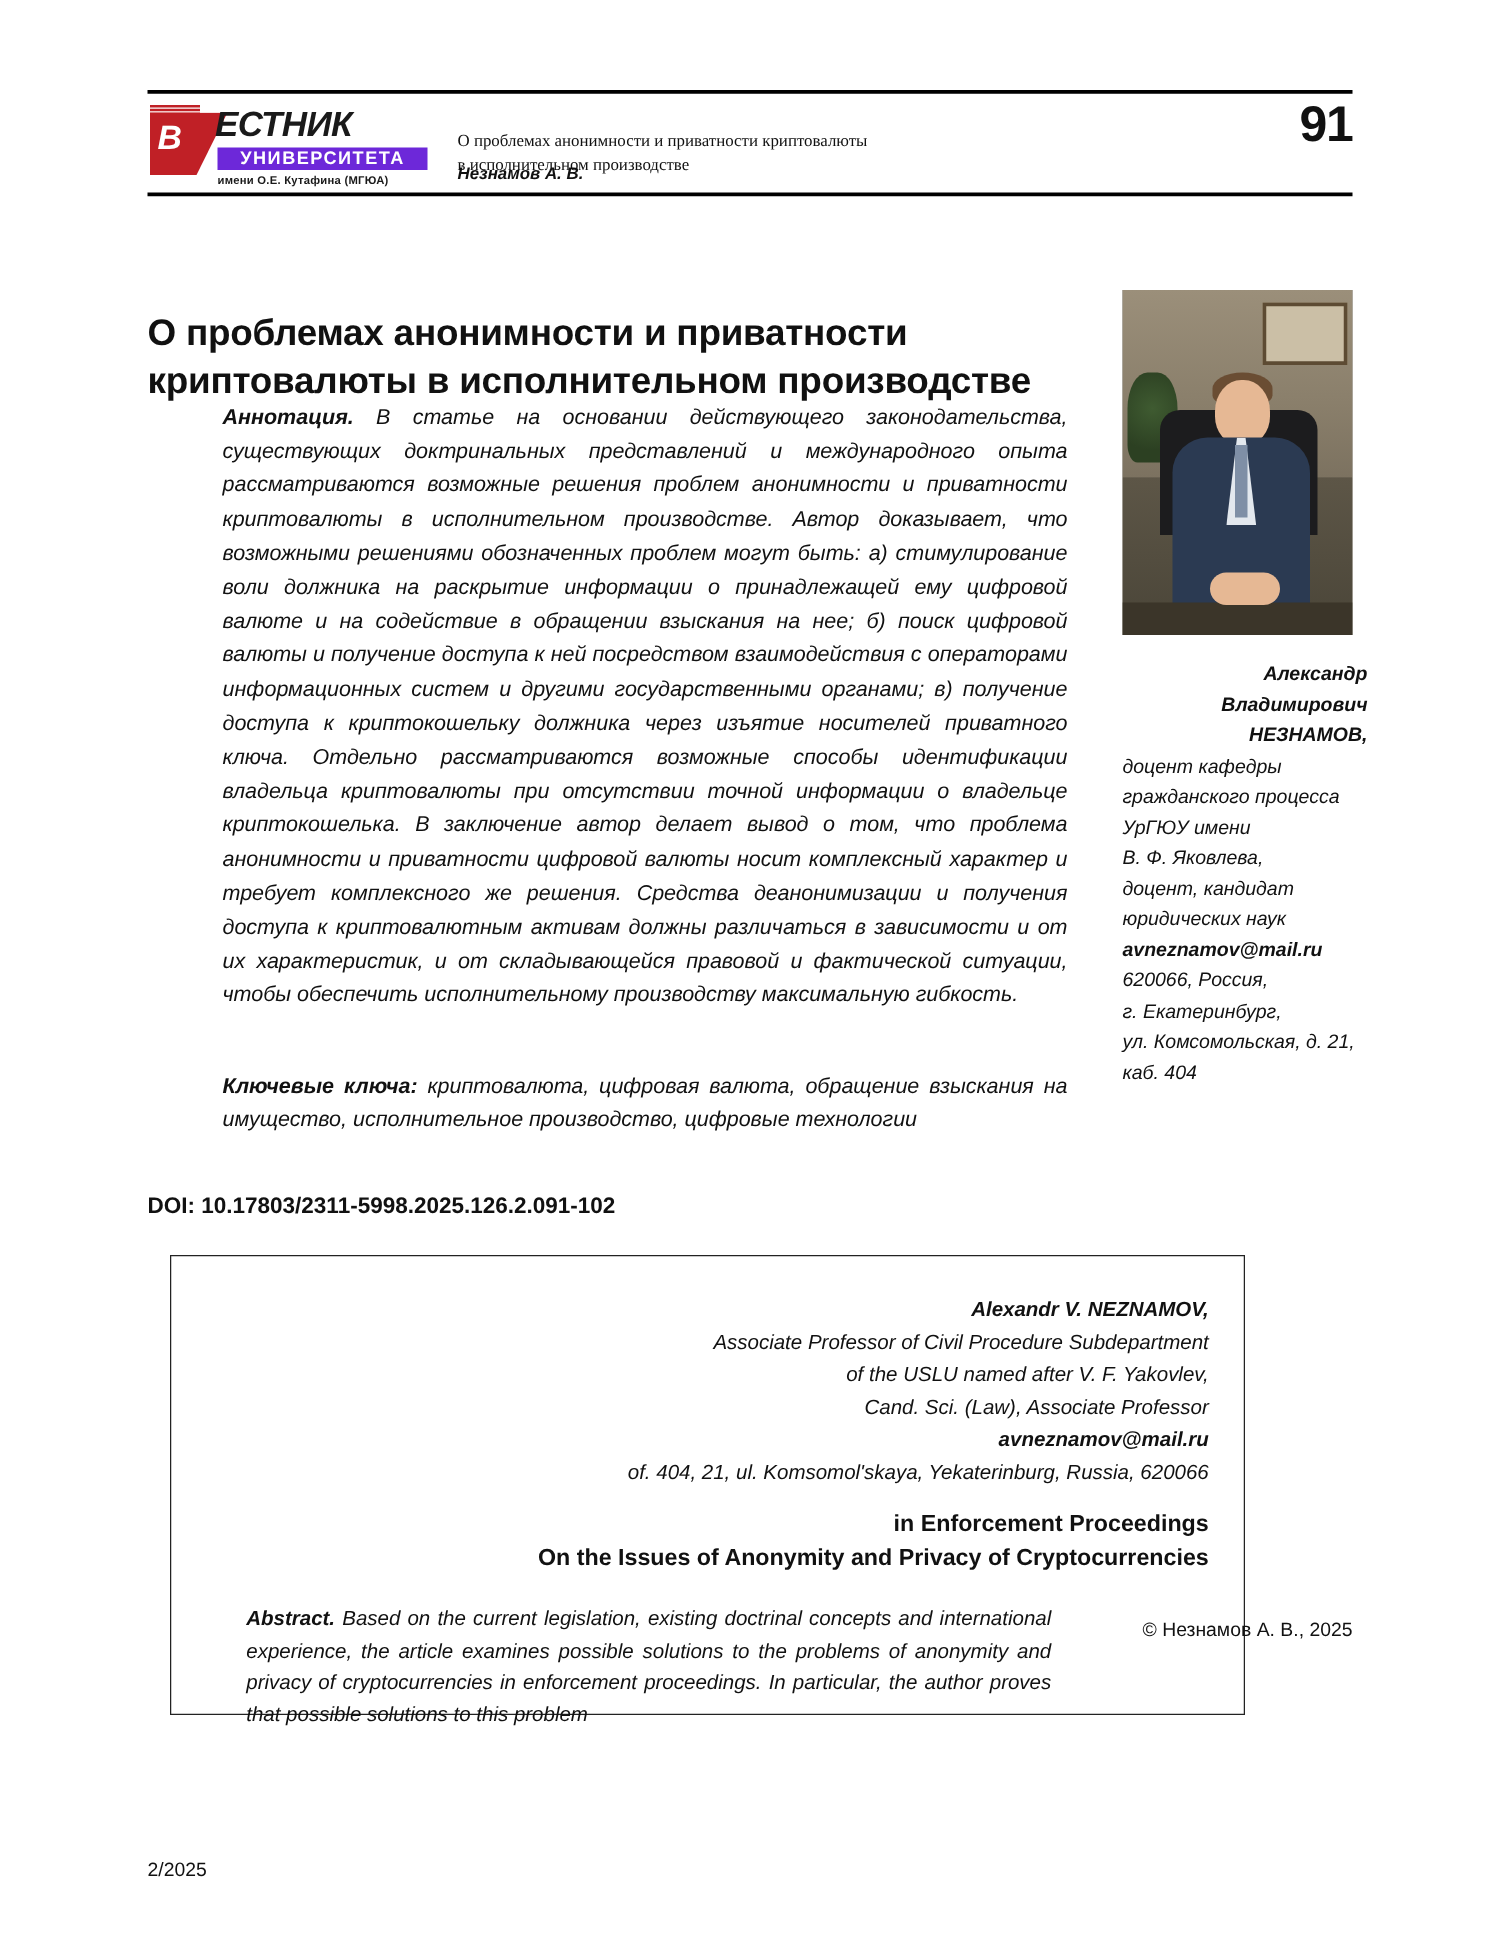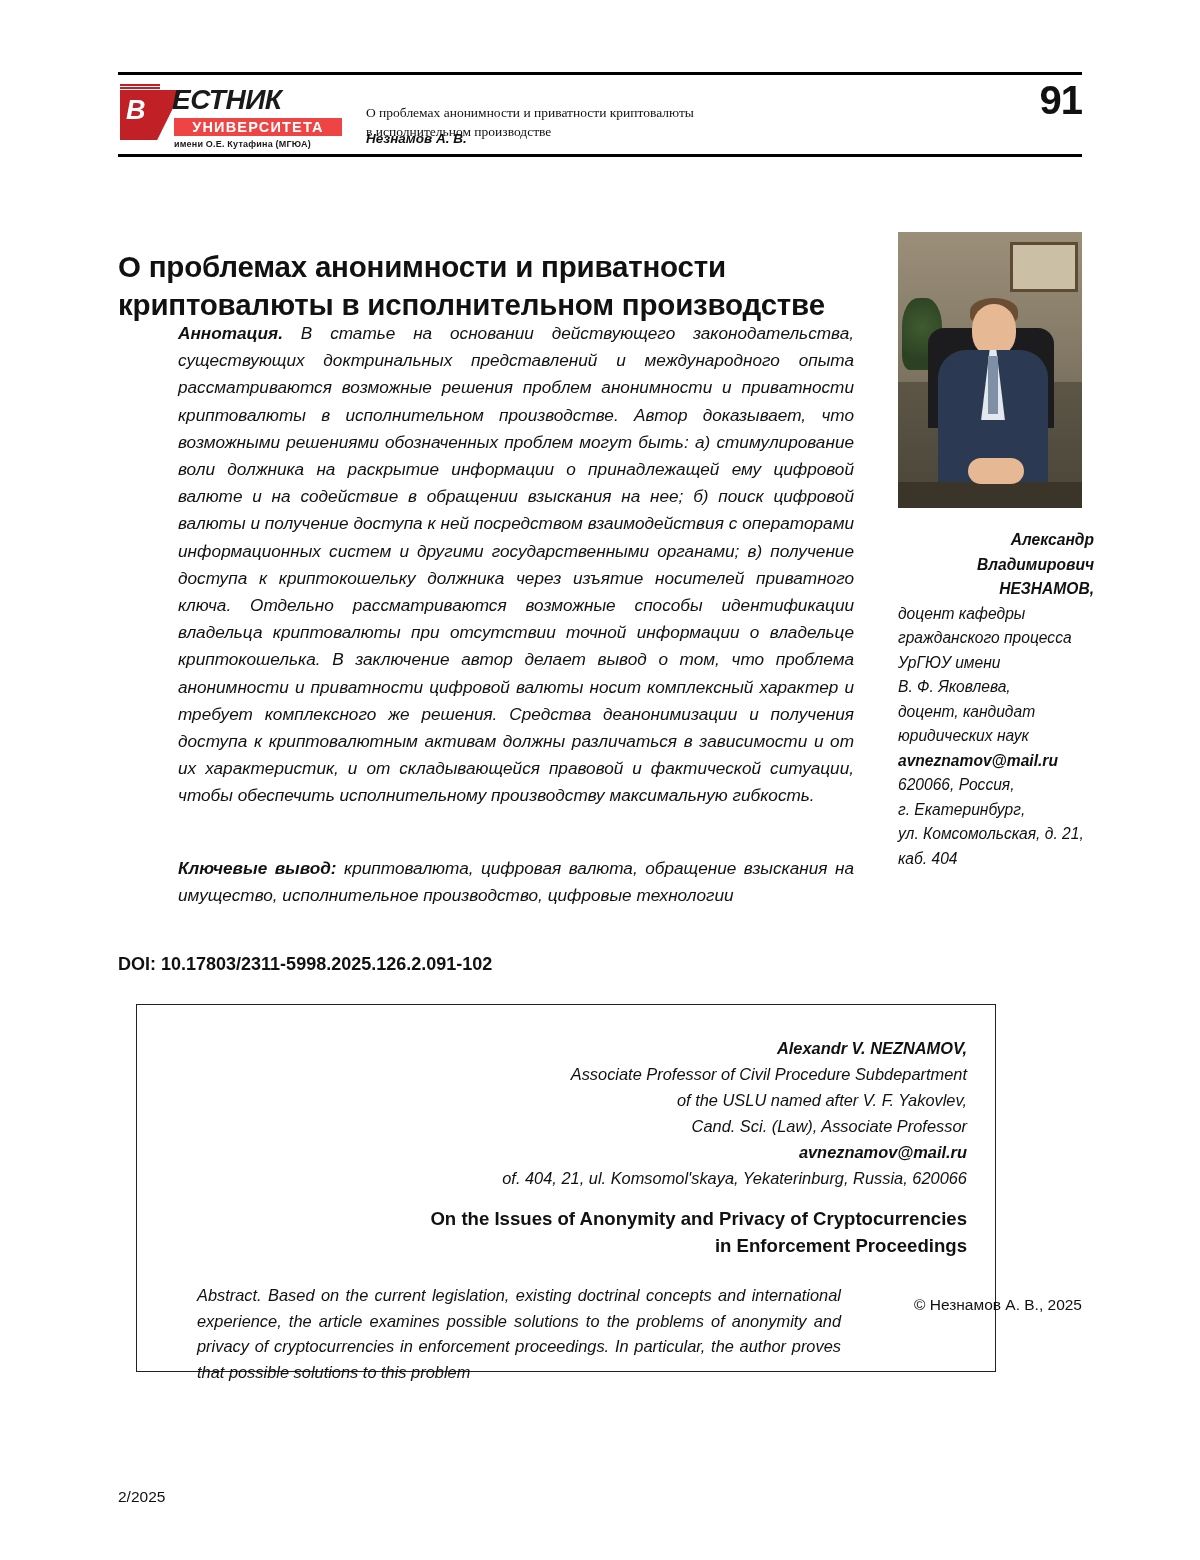--- a/index.html
+++ b/index.html
@@ -91,21 +91,21 @@
     font-weight: bold;
     font-style: italic;
     letter-spacing: -0.5px;
     color: #1a1a1a;
   }
   .logo-sub {
     position: absolute;
     left: 54px;
     top: 34px;
     width: 160px;
-    background: #ef4444;
+    background: #6d28d9;
     color: #fff;
     font-size: 14.5px;
     font-weight: bold;
     letter-spacing: 1.2px;
     padding: 1px 4px;
     text-align: center;
   }
   .logo-sub2 {
     position: absolute;
     left: 54px;
@@ -314,21 +314,21 @@
     position: absolute;
     left: 60px;
     top: 278px;
     width: 644px;
     font-size: 16.4px;
     line-height: 25.5px;
     font-style: italic;
     text-align: justify;
     color: #111;
   }
-  .en-abstract b { font-weight: normal; font-style: italic; margin-top: 44px; }
+  .en-abstract b { font-weight: bold; font-style: italic; margin-top: 44px; }
 
   
   .copyright {
     position: absolute;
     right: 118px;
     top: 1296px;
     font-size: 15.5px;
     color: #111;
   }
   .footer-issue {
@@ -367,21 +367,21 @@
     <div class="page-number">91</div>
   </div>
 
   <h1 class="article-title">О проблемах анонимности и приватности криптовалюты в исполнительном производстве</h1>
 
   <div class="abstract-ru">
     <b>Аннотация.</b><span> В статье на основании действующего законодательства, существующих доктринальных представлений и международного опыта рассматриваются возможные решения проблем анонимности и приватности криптовалюты в исполнительном производстве. Автор доказывает, что возможными решениями обозначенных проблем могут быть: а) стимулирование воли должника на раскрытие информации о принадлежащей ему цифровой валюте и на содействие в обращении взыскания на нее; б) поиск цифровой валюты и получение доступа к ней посредством взаимодействия с операторами информационных систем и другими государственными органами; в) получение доступа к криптокошельку должника через изъятие носителей приватного ключа. Отдельно рассматриваются возможные способы идентификации владельца криптовалюты при отсутствии точной информации о владельце криптокошелька. В заключение автор делает вывод о том, что проблема анонимности и приватности цифровой валюты носит комплексный характер и требует комплексного же решения. Средства деанонимизации и получения доступа к криптовалютным активам должны различаться в зависимости и от их характеристик, и от складывающейся правовой и фактической ситуации, чтобы обеспечить исполнительному производству максимальную гибкость.</span>
   </div>
 
   <div class="keywords-ru">
-    <b>Ключевые вывод:</b><span> криптовалюта, цифровая валюта, обращение взыскания на имущество, исполнительное производство, цифровые технологии</span>
+    <b>Ключевые ключа:</b><span> криптовалюта, цифровая валюта, обращение взыскания на имущество, исполнительное производство, цифровые технологии</span>
   </div>
 
   <div class="photo">
     <div class="ph-wall"></div>
     <div class="ph-wall2"></div>
     <div class="ph-picframe"></div>
     <div class="ph-plant"></div>
     <div class="ph-chair"></div>
     <div class="ph-hair"></div>
     <div class="ph-head"></div>
@@ -415,22 +415,22 @@
     <div class="en-author">
       <div class="nm">Alexandr V. NEZNAMOV,</div>
       <div>Associate Professor of Civil Procedure Subdepartment</div>
       <div>of the USLU named after V. F. Yakovlev,</div>
       <div>Cand. Sci. (Law), Associate Professor</div>
       <div class="em">avneznamov@mail.ru</div>
       <div>of. 404, 21, ul. Komsomol'skaya, Yekaterinburg, Russia, 620066</div>
     </div>
 
     <div class="en-title">
+      <div>in Enforcement Proceedings</div>
       <div>On the Issues of Anonymity and Privacy of Cryptocurrencies</div>
-      <div>in Enforcement Proceedings</div>
     </div>
 
     <div class="en-abstract">
       <b>Abstract.</b><span> Based on the current legislation, existing doctrinal concepts and international experience, the article examines possible solutions to the problems of anonymity and privacy of cryptocurrencies in enforcement proceedings. In particular, the author proves that possible solutions to this problem</span>
     </div>
   </div>
 
   <div class="copyright">© Незнамов А. В., 2025</div>
   <div class="footer-issue">2/2025</div>
 

